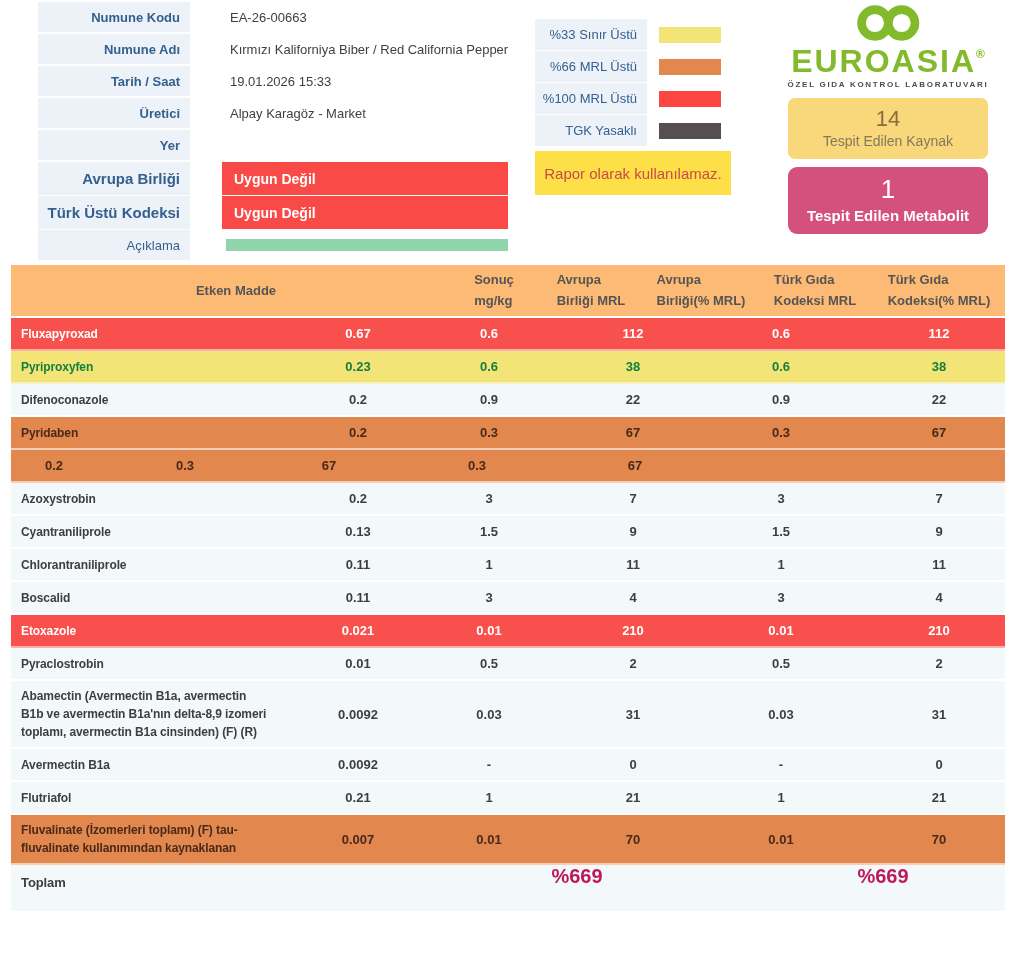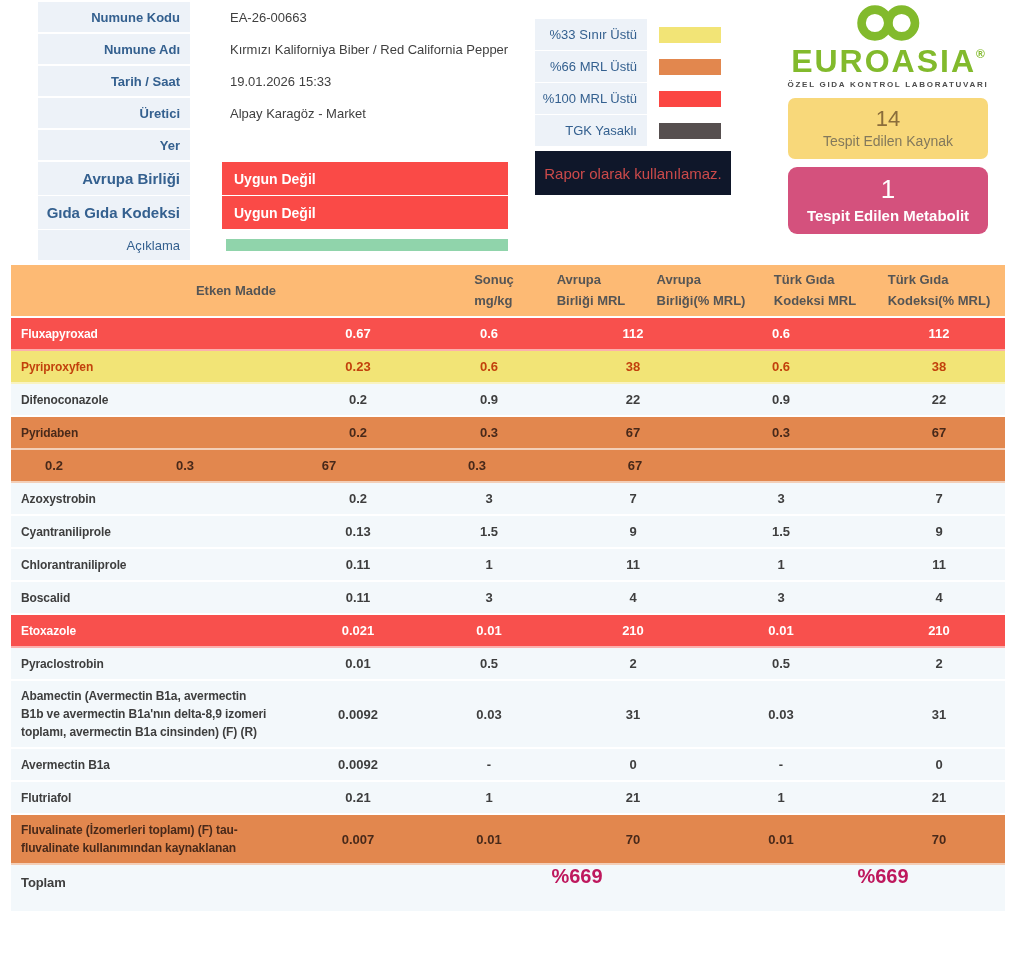--- a/index.html
+++ b/index.html
@@ -31,21 +31,21 @@
 
   
   .legend { position: absolute; left: 535px; top: 19px; width: 196px; }
   .legend-row { display: flex; height: 31px; margin-bottom: 1px; }
   .legend-label {
     width: 112px; background: #edf2f8; color: #34608f; font-size: 13px;
     display: flex; align-items: center; justify-content: flex-end; padding-right: 10px;
   }
   .swatch { width: 62px; height: 16px; margin-left: 12px; align-self: center; }
   .note {
-    margin-top: 5px; width: 196px; height: 44px; background: #0f172a; color: #cb4a4a;
+    margin-top: 5px; width: 196px; height: 44px; background: #fde047; color: #cb4a4a;
     font-size: 15px; display: flex; align-items: center; justify-content: center;
   }
 
   
   .brand { position: absolute; left: 768px; top: 2px; width: 240px; text-align: center; }
   .logo-icon svg { height: 42px; display: block; margin: 0 auto; }
   .wordmark { font-size: 32px; font-weight: 800; color: #82ba2c; letter-spacing: 2px; line-height: 1; margin-top: 1px; }
   .wordmark sup { font-size: 12px; letter-spacing: 0; vertical-align: 14px; }
   .subtitle { font-size: 8px; font-weight: bold; letter-spacing: 1.7px; color: #4c4c4c; margin-top: 3px; white-space: nowrap; }
   #stat-cards { margin-top: 9px; }
@@ -67,21 +67,21 @@
   .th .lines { text-align: left; line-height: 1.55; }
   .c1 { width: 86px; } .c2 { width: 108px; } .c3 { width: 112px; } .c4 { width: 116px; } .c5 { width: 132px; }
 
   .trow {
     display: flex; background: #f3f8fb; min-height: 33px; border-bottom: 2px solid #ffffff;
     color: #3e3e3e; font-weight: bold; gap: 34px;
   }
   .trow .name { flex: 1; display: flex; align-items: center; padding: 6px 12px 6px 10px; font-size: 12px; letter-spacing: -0.1px; line-height: 1.5; }
   .trow .num { display: flex; align-items: center; justify-content: center; font-size: 13px; }
   .lv-red    { background: #f8504d; color: #ffffff; border-bottom-color: rgba(255,255,255,0.55); }
-  .lv-yellow { background: #f2e476; color: #c2410c; border-bottom-color: rgba(255,255,255,0.55); }
+  .lv-yellow { background: #f2e476; color: #15803d; border-bottom-color: rgba(255,255,255,0.55); }
   .lv-orange { background: #e2874e; color: #48291a; border-bottom-color: rgba(255,255,255,0.6); }
 
   .total { min-height: 48px; }
   .total .name { align-items: flex-start; padding-top: 8px; font-size: 13px; }
   .total .pct { font-size: 20px; color: #be185d; position: relative; left: -56px; align-items: flex-start; }
 </style>
 </head>
 <body>
 
 <div class="page">
@@ -115,21 +115,21 @@
     <div class="info-value"></div>
   </div>
 </div>
       <div id="comp-rows">
   <div class="info-row comp-row">
     <div class="info-label">Avrupa Birliği</div>
     <div class="band" style="background: rgb(250, 74, 71);">Uygun Değil</div>
   </div>
 
   <div class="info-row comp-row">
-    <div class="info-label">Gıda Gıda Kodeksi</div>
+    <div class="info-label">Türk Üstü Kodeksi</div>
     <div class="band" style="background: rgb(250, 74, 71);">Uygun Değil</div>
   </div>
 </div>
       <div class="info-row aciklama-row">
         <div class="info-label plain">Açıklama</div>
         <div class="green-bar"></div>
       </div>
     </div>
 
     <div class="legend">

